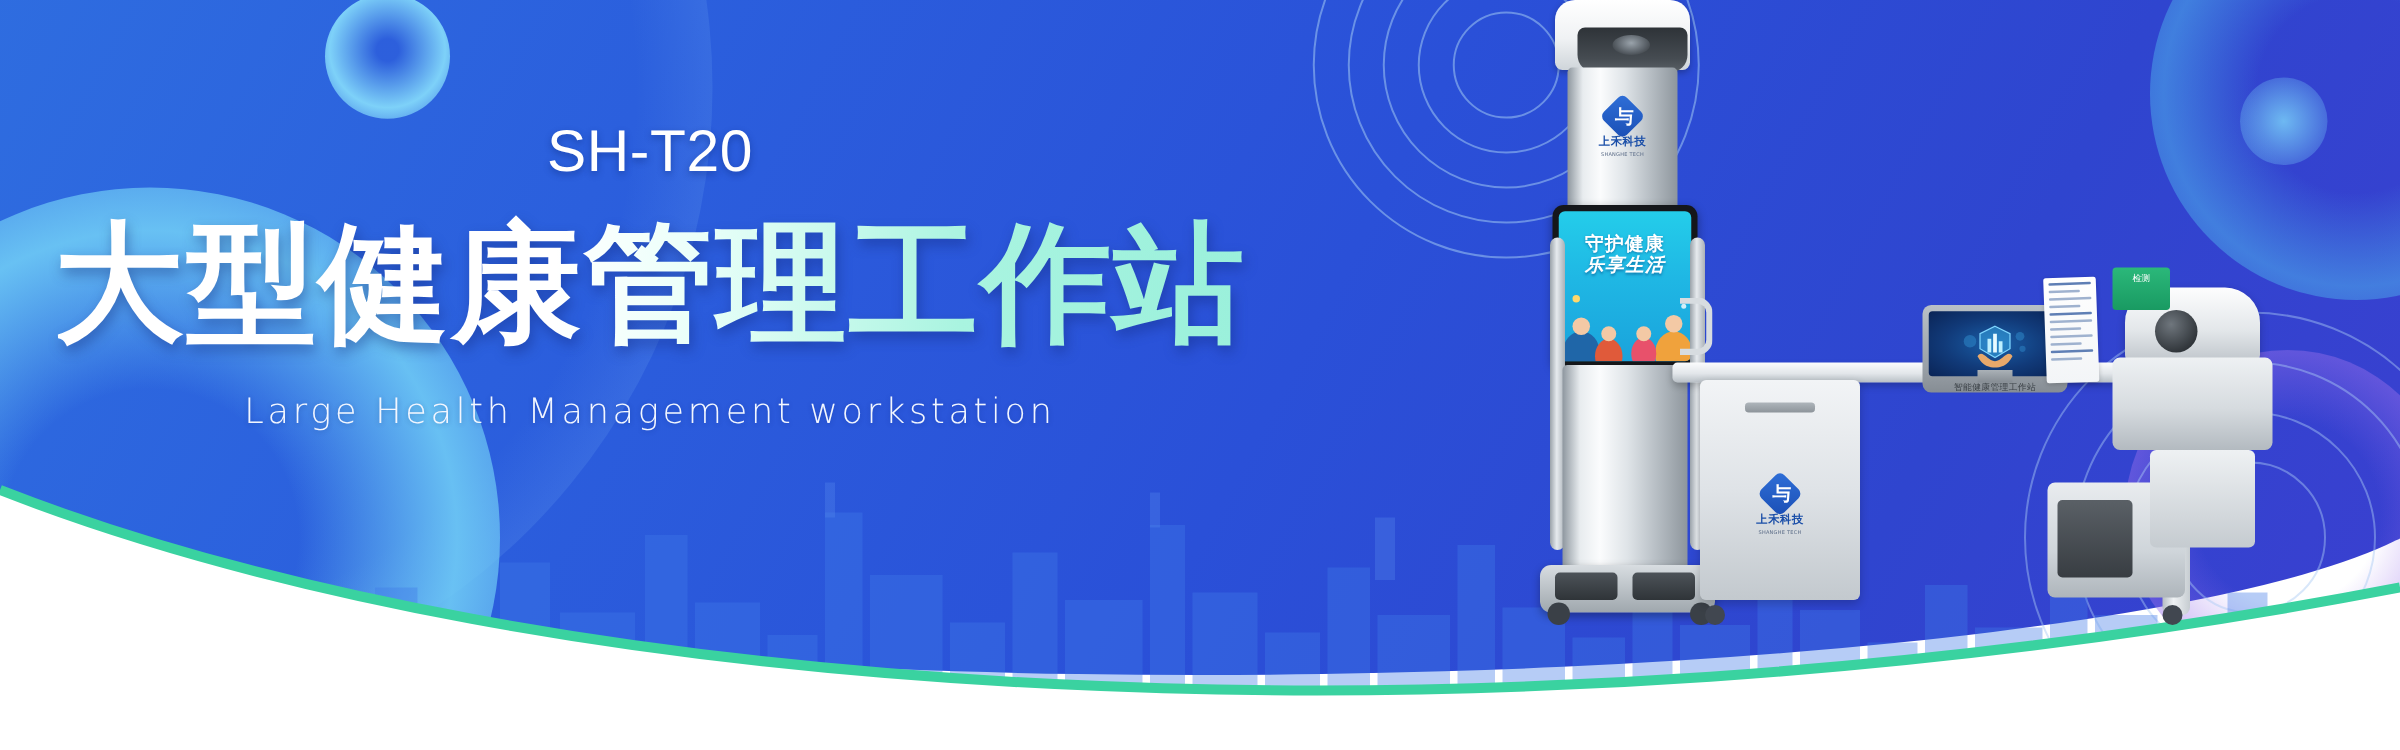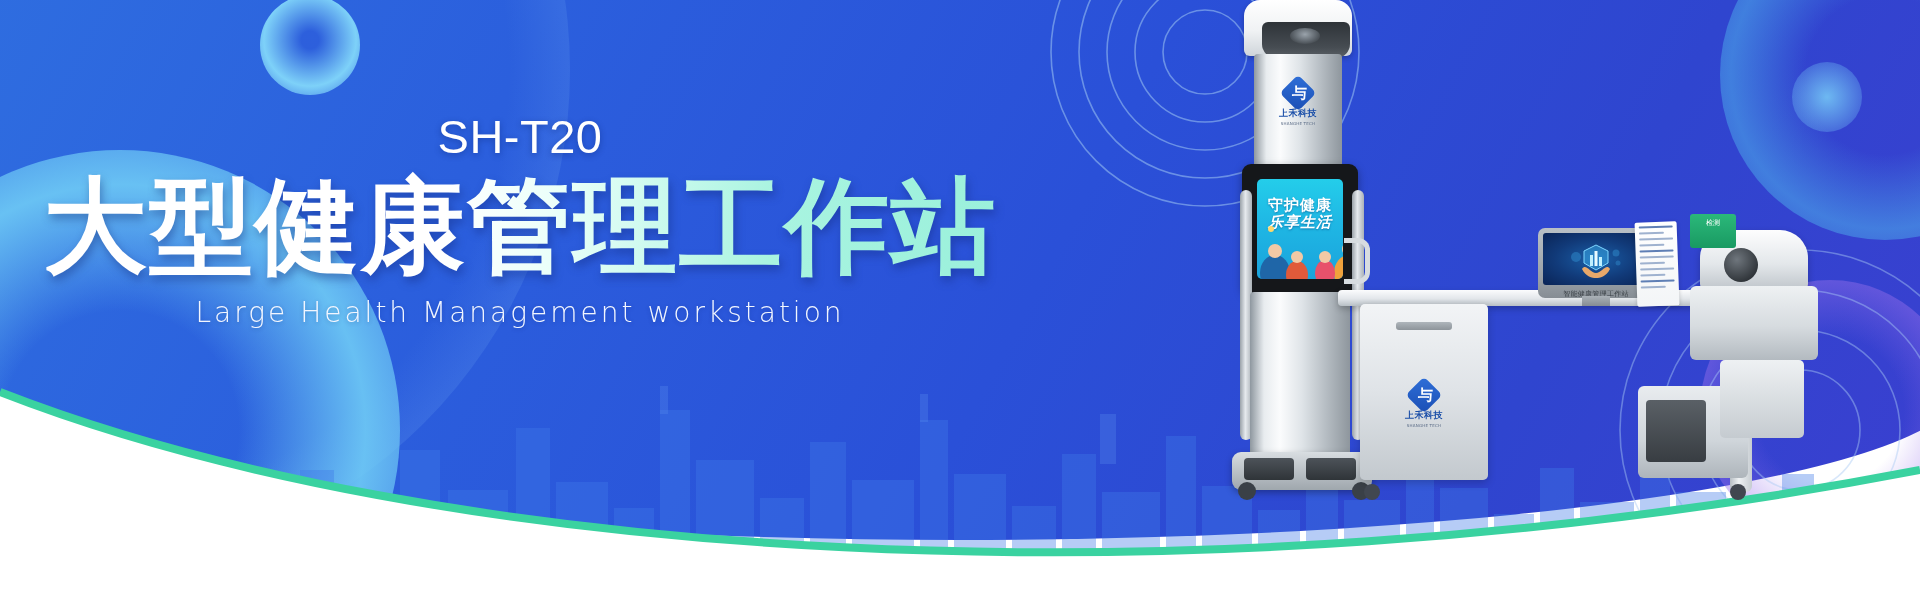--- a/index.html
+++ b/index.html
@@ -59,21 +59,21 @@
   .text-block{
     position:absolute;left:0;top:0;width:1040px;height:440px;z-index:6;
     display:flex;flex-direction:column;justify-content:center;align-items:center;
   }
   .model-name{
     font-size:47px;font-weight:normal;color:#ffffff;letter-spacing:.5px;
     text-shadow:0 2px 6px rgba(12,40,120,.45);
     margin:0 0 8px 0;line-height:1;
   }
   .headline{
-    font-size:104px;font-weight:bold;line-height:1.12;margin:0;
+    font-size:104px;font-weight:bold;line-height:1.12;margin:16px;
     letter-spacing:2px;
     background:linear-gradient(95deg,#ffffff 0%,#ffffff 42%,#e9fff9 54%,#a9f4e0 76%,#9af0db 100%);
     -webkit-background-clip:text;background-clip:text;
     color:transparent;-webkit-text-fill-color:transparent;
     filter:drop-shadow(2px 5px 5px rgba(16,38,120,.42));
     font-family:"DejaVu Sans","Liberation Sans",sans-serif;
   }
   .subhead{
     margin:14px 0 0 0;font-size:28px;font-weight:300;color:#f2f6ff;
     letter-spacing:3px;line-height:1;
@@ -103,21 +103,21 @@
   }
   .kiosk-neck{
     position:absolute;left:18px;top:54px;width:88px;height:120px;border-radius:4px;
   }
   .kiosk-logo-box{
     position:absolute;left:24px;top:72px;width:76px;height:62px;
     display:flex;flex-direction:column;align-items:center;justify-content:center;gap:1px;
   }
   .kiosk-screen{
     position:absolute;left:6px;top:164px;width:116px;height:130px;border-radius:9px;
-    background:#15171a;padding:15px;box-sizing:border-box;
+    background:#15171a;padding:5px;box-sizing:border-box;
     box-shadow:0 3px 8px rgba(0,0,0,.35);
   }
   .kiosk-screen-inner{
     width:100%;height:100%;border-radius:5px;overflow:hidden;position:relative;
     background:linear-gradient(180deg,#24cdea 0%,#1fb7e4 45%,#1aa3dc 100%);
   }
   .kiosk-slogan{
     position:absolute;left:0;right:0;top:18px;text-align:center;
     font-family:"DejaVu Sans","Liberation Sans",sans-serif;
     font-weight:bold;color:#ffffff;line-height:1.15;
@@ -172,21 +172,21 @@
     position:absolute;left:300px;top:96px;width:110px;height:92px;border-radius:6px;
     background:linear-gradient(180deg,#e9ecef 0%,#cfd5da 60%,#aeb5bb 100%);
   }
   .tray-dark{position:absolute;left:8px;top:14px;width:60px;height:62px;border-radius:4px;
     background:linear-gradient(180deg,#5a6066,#383d42);}
   .caster{position:absolute;width:16px;height:16px;border-radius:50%;background:#414750;top:194px;}
 
   
   .monitor{position:absolute;left:200px;top:-62px;width:116px;height:76px;}
   .monitor-shell{
-    position:absolute;left:0;top:0;width:116px;height:70px;border-radius:7px;
+    position:absolute;left:0;top:16px;width:116px;height:70px;border-radius:7px;
     background:linear-gradient(180deg,#b9c0c6 0%,#9aa1a8 70%,#868d94 100%);
     padding:5px;box-sizing:border-box;
   }
   .monitor-screen{
     width:100%;height:52px;border-radius:3px;position:relative;overflow:hidden;
     background:radial-gradient(ellipse at 50% 50%,#1a5fa8 0%,#113a79 55%,#0a2456 100%);
   }
   .monitor-caption{
     position:absolute;left:0;right:0;bottom:-1px;text-align:center;
     font-family:"DejaVu Sans","Liberation Sans",sans-serif;

